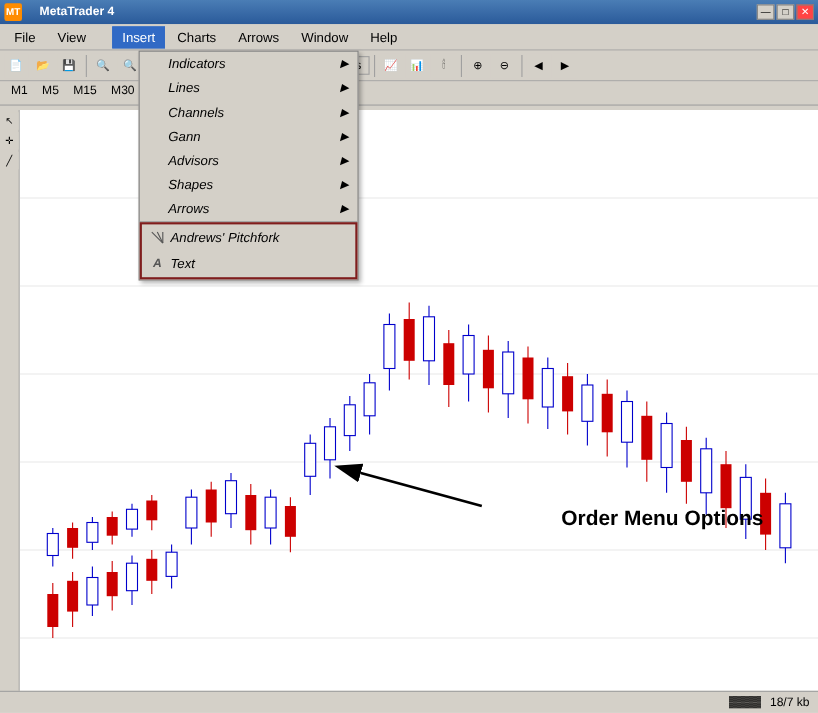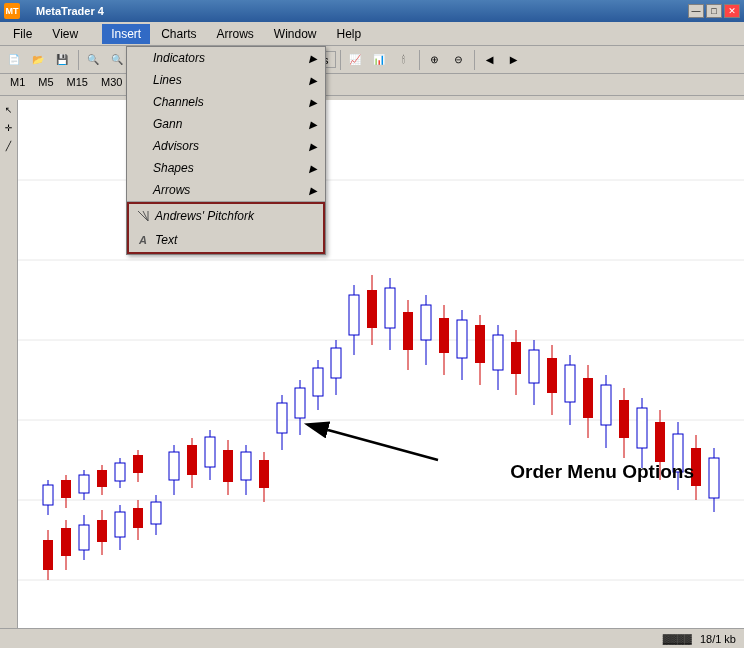--- a/index.html
+++ b/index.html
@@ -541,14 +541,14 @@
 
   </div>
 </div>
 
 <div style="position:absolute; bottom:165px; right:50px; z-index:50; pointer-events:none;">
   <span style="font-size:19px; font-weight:bold; color:#000;">Order Menu Options</span>
 </div>
 
 <div class="status-bar">
   <span style="font-size:10px;">▓▓▓▓</span>
-  <span>18/1 kb</span>
+  <span>18/7 kb</span>
 </div>
 
 </body></html>

